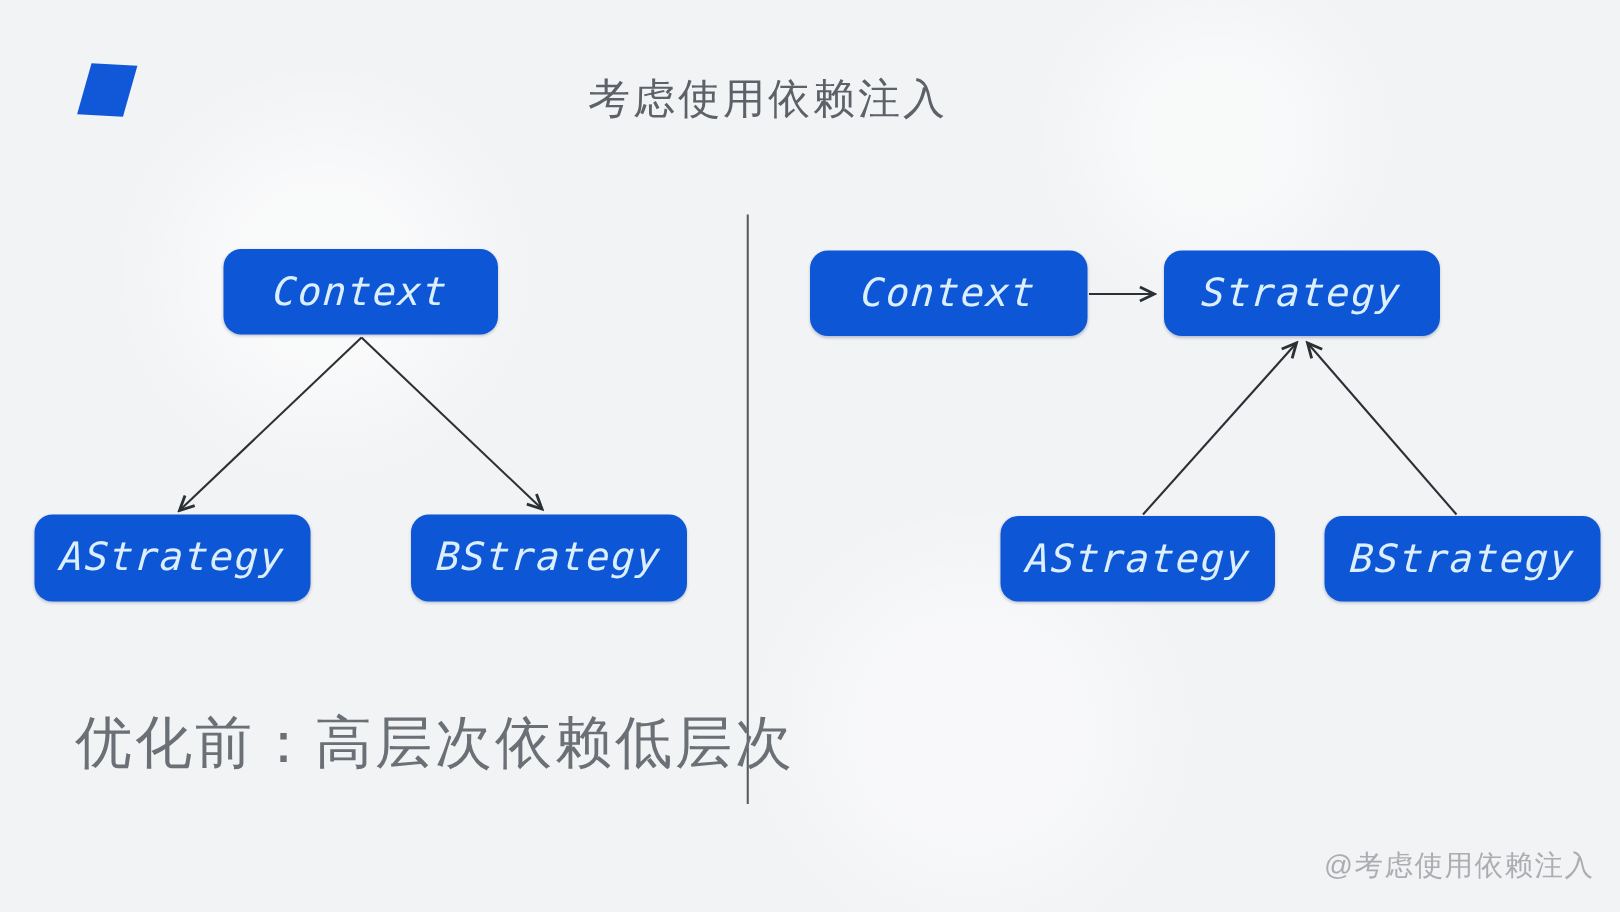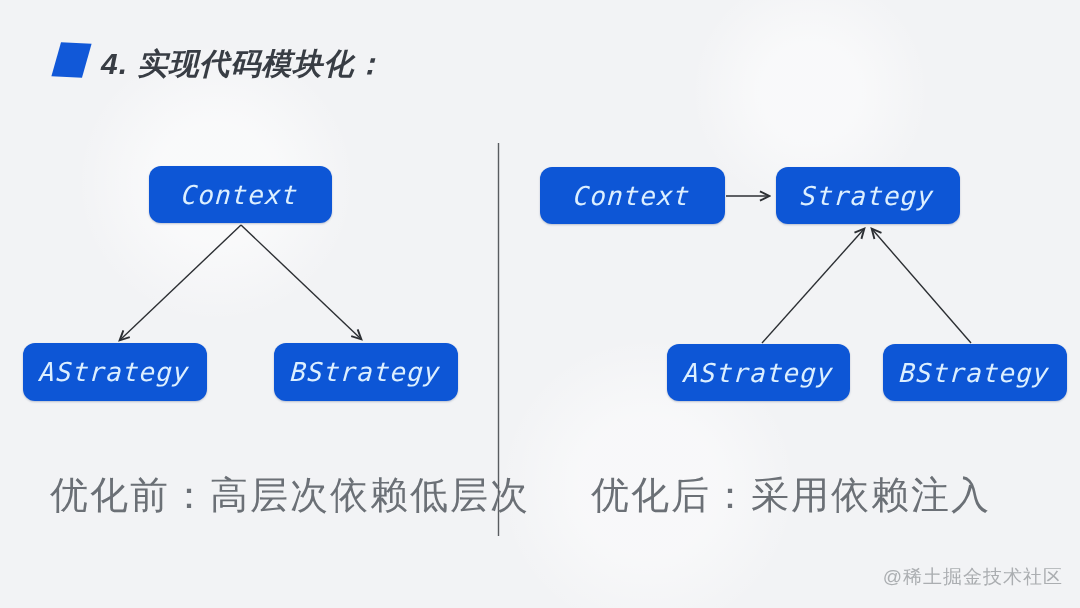--- a/index.html
+++ b/index.html
@@ -46,21 +46,21 @@
     position:absolute;right:17px;bottom:18px;
     font-size:19px;color:#abaeb1;letter-spacing:1px;
   }
 </style>
 </head>
 <body>
 
 <div class="slide">
 
   <div class="accent-parallelogram"></div>
-  <span class="title-bold">4. 实现代码模块化：</span>
+  <span class="title-light">考虑使用依赖注入</span>
 
   <svg class="wires" viewBox="0 0 1080 608">
     <defs>
       <marker id="arrow" viewBox="0 0 10 10" refX="8.2" refY="5" markerWidth="9" markerHeight="9" orient="auto-start-reverse">
         <path d="M1,1.3 L8.6,5 L1,8.7" fill="none" stroke="#2c2f33" stroke-width="1.5"></path>
       </marker>
     </defs>
     <line x1="498.5" y1="143" x2="498.5" y2="536" stroke="#595c60" stroke-width="1.4"></line>
     <line x1="241" y1="225" x2="120" y2="340" stroke="#2c2f33" stroke-width="1.4" marker-end="url(#arrow)"></line>
     <line x1="241" y1="225" x2="361" y2="339" stroke="#2c2f33" stroke-width="1.4" marker-end="url(#arrow)"></line>
@@ -86,17 +86,16 @@
     <span>Strategy</span>
   </div>
   <div class="node" style="left:667px;top:344px;width:183px;height:57px;">
     <span>AStrategy</span>
   </div>
   <div class="node" style="left:883px;top:344px;width:184px;height:57px;">
     <span>BStrategy</span>
   </div>
 
   <div class="caption" style="left:50px;top:470px;">优化前：高层次依赖低层次</div>
-  <div class="caption" style="left:591px;top:470px;">优化后：采用依赖注入</div>
 
-  <div class="watermark">@稀土掘金技术社区</div>
+  <div class="watermark">@考虑使用依赖注入</div>
 
 </div>
 
 </body></html>

